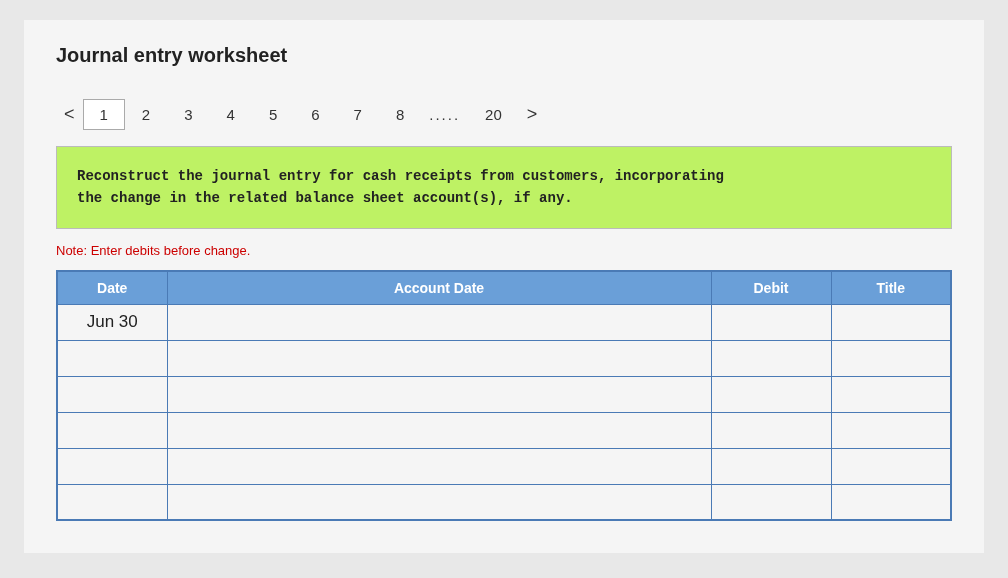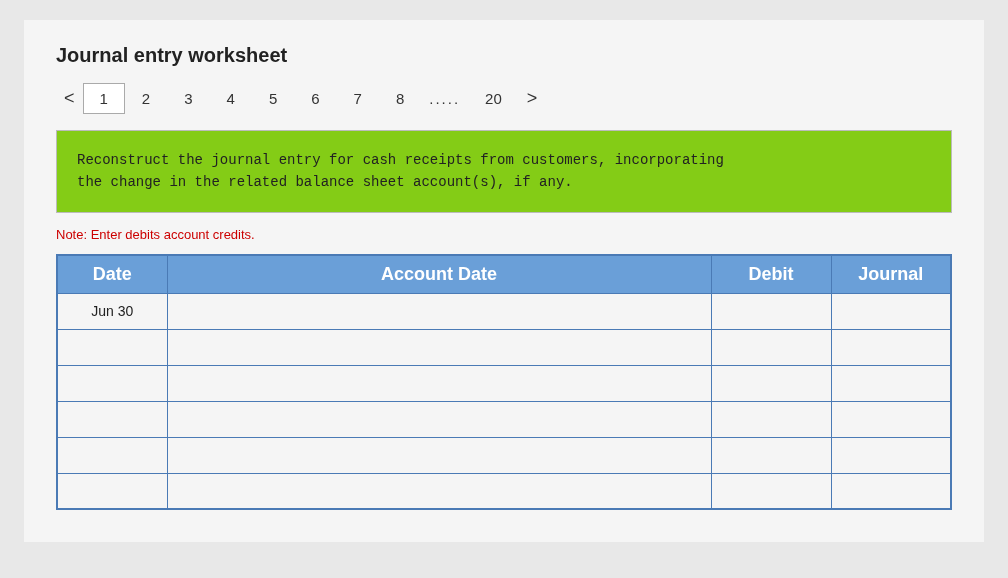--- a/index.html
+++ b/index.html
@@ -15,21 +15,21 @@
       padding: 20px;
     }
     .container {
       background: #f5f5f5;
       width: 960px;
       padding: 24px 32px 32px 32px;
     }
     .title {
       font-size: 20px;
       font-weight: bold;
-      margin-bottom: 16px;
+      margin-bottom: 32px;
     }
     .tabs-row {
       display: flex;
       align-items: center;
       gap: 0;
       margin-bottom: 16px;
       font-size: 15px;
     }
     .tab-arrow {
       cursor: pointer;
@@ -49,45 +49,46 @@
       background: #fff;
       font-weight: normal;
     }
     .tab-dots {
       padding: 6px 8px;
       color: #333;
       letter-spacing: 2px;
     }
     .instruction-box {
       border: 1px solid #bbb;
-      background: #84cc16;
+      background: #bef264;
       padding: 18px 20px;
       margin-bottom: 14px;
       font-size: 14px;
       line-height: 1.6;
       font-family: 'Courier New', Courier, monospace;
+      font-weight: bold;
     }
     .note-text {
       color: #cc0000;
       font-size: 13px;
       margin-bottom: 12px;
     }
     .journal-table {
       width: 100%;
       border-collapse: collapse;
       border: 2px solid #4a7ab5;
     }
     .journal-table thead tr th {
       background: #6a9fd8;
       color: #fff;
       font-weight: bold;
       padding: 8px 12px;
       border: 1px solid #4a7ab5;
       text-align: center;
-      font-size: 18px;
+      font-size: 14px;
       margin-left: 48px;
     }
     .journal-table thead tr th.date-col {
       width: 110px;
       text-align: center;
     }
     .journal-table thead tr th.account-col {
       text-align: center;
     }
     .journal-table thead tr th.debit-col {
@@ -109,21 +110,21 @@
       border: none;
       outline: none;
       background: transparent;
       padding: 4px 8px;
       font-size: 14px;
       font-family: Arial, sans-serif;
     }
     .journal-table tbody tr td.date-cell {
       text-align: center;
       padding: 4px 12px;
-      font-size: 14px;
+      font-size: 17px;
     }
     .journal-table tbody tr td.account-cell {
       padding: 0;
     }
     .journal-table tbody tr td.number-cell {
       padding: 0;
     }
   </style>
 </head>
 <body>
@@ -143,29 +144,29 @@
     <div class="tab-item">8</div>
     <div class="tab-dots">.....</div>
     <div class="tab-item">20</div>
     <span class="tab-arrow">&gt;</span>
   </div>
 
   <div class="instruction-box">
     <span>Reconstruct the journal entry for cash receipts from customers, incorporating<br>the change in the related balance sheet account(s), if any.</span>
   </div>
 
-  <div class="note-text">Note: Enter debits account credits.</div>
+  <div class="note-text">Note: Enter debits before change.</div>
 
   <table class="journal-table">
     <thead>
       <tr>
         <th class="date-col">Date</th>
         <th class="account-col">Account Date</th>
         <th class="debit-col">Debit</th>
-        <th class="credit-col">Journal</th>
+        <th class="credit-col">Title</th>
       </tr>
     </thead>
     <tbody>
       <tr>
         <td class="date-cell">Jun 30</td>
         <td class="account-cell"><input type="text" style=""></td>
         <td class="number-cell"><input type="text" style=""></td>
         <td class="number-cell"><input type="text" style=""></td>
       </tr>
       <tr>

